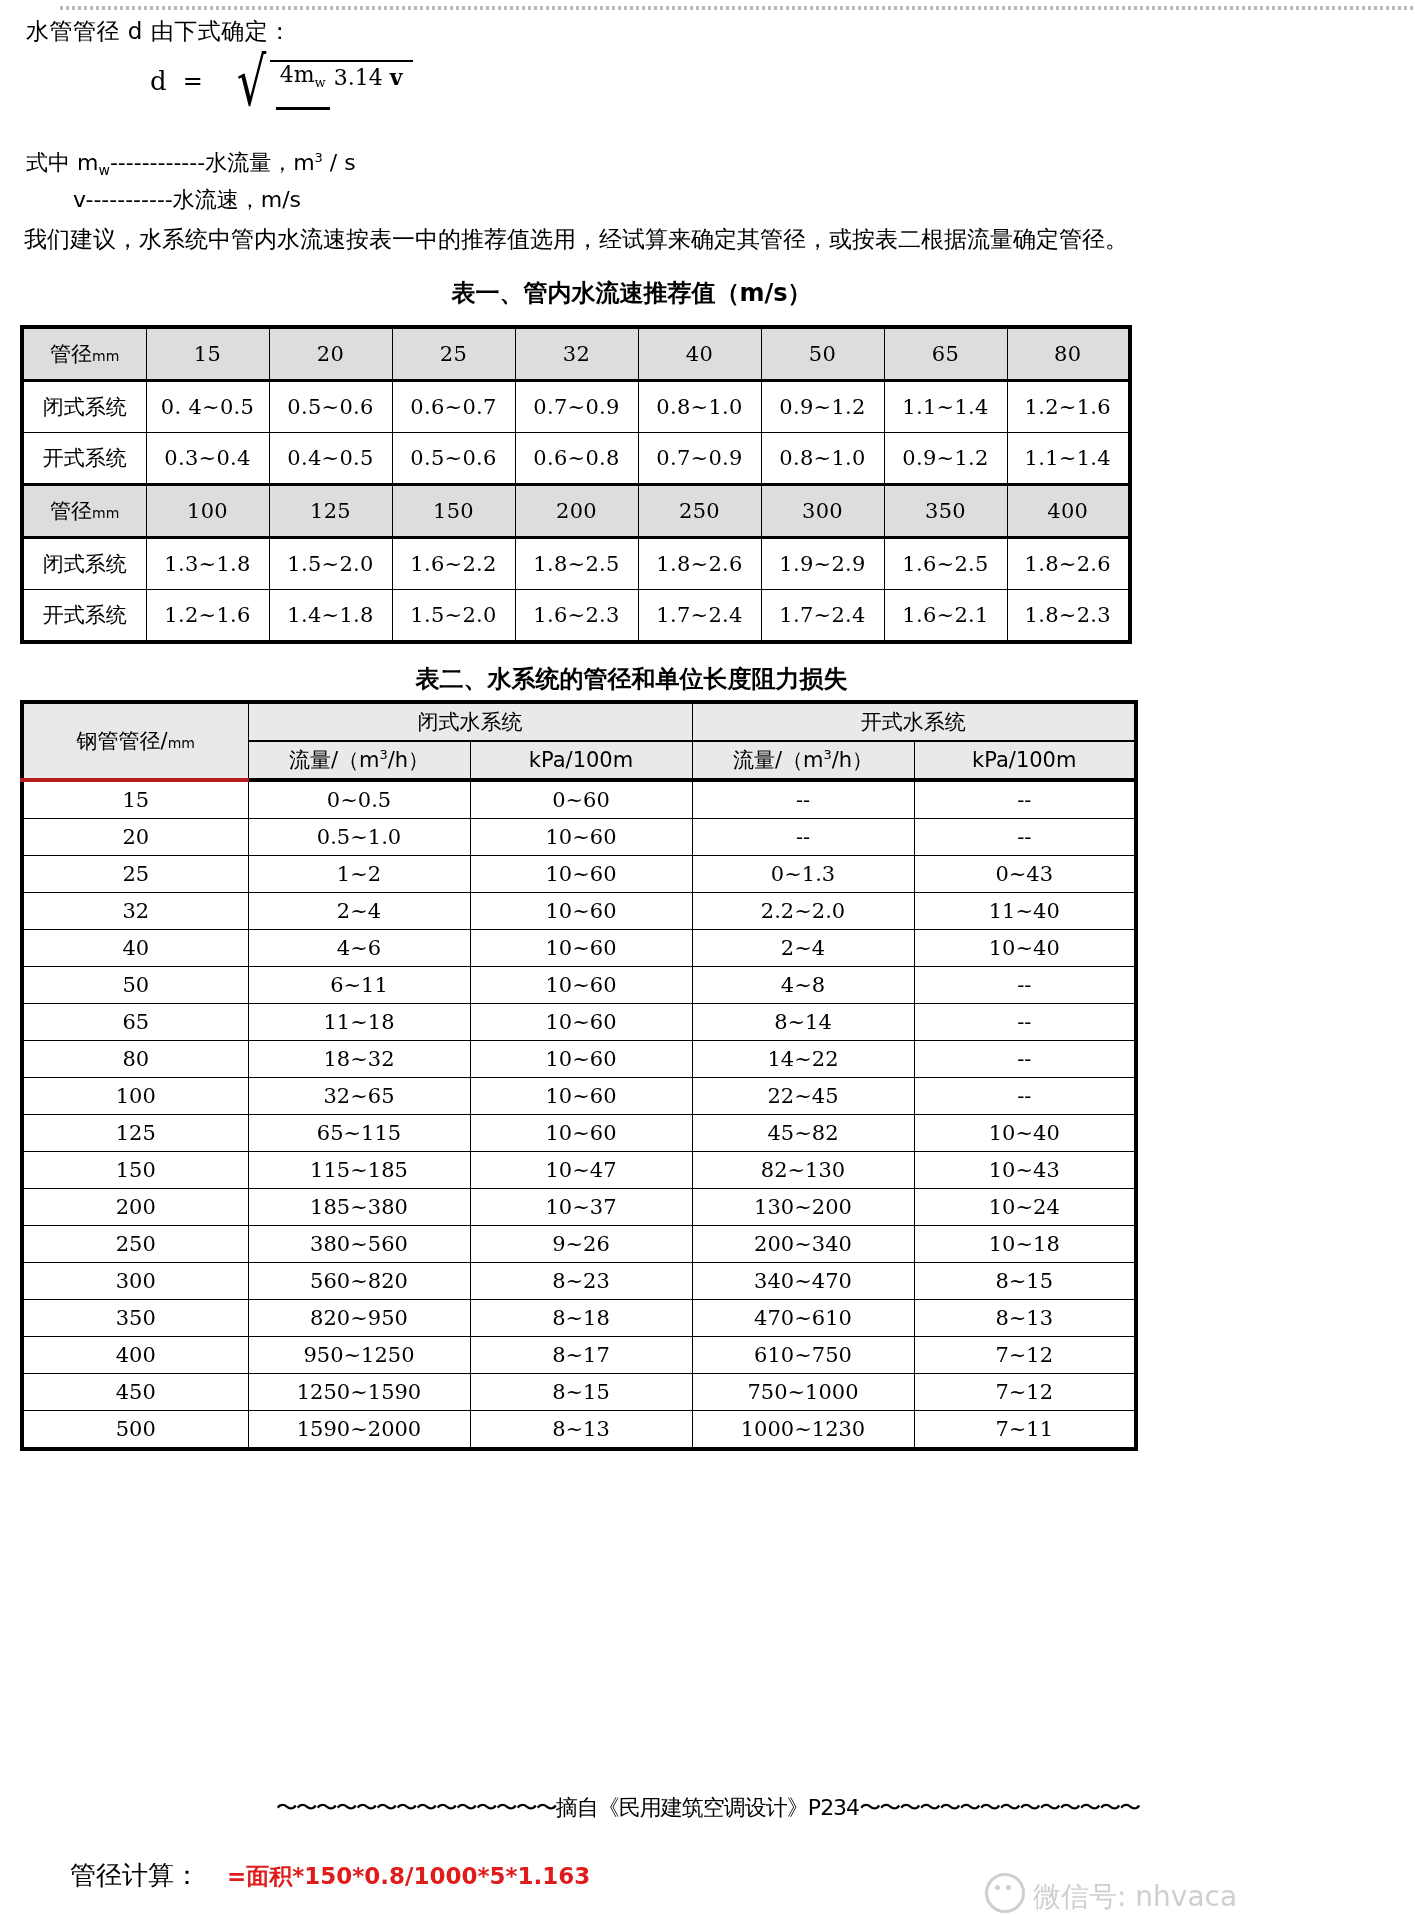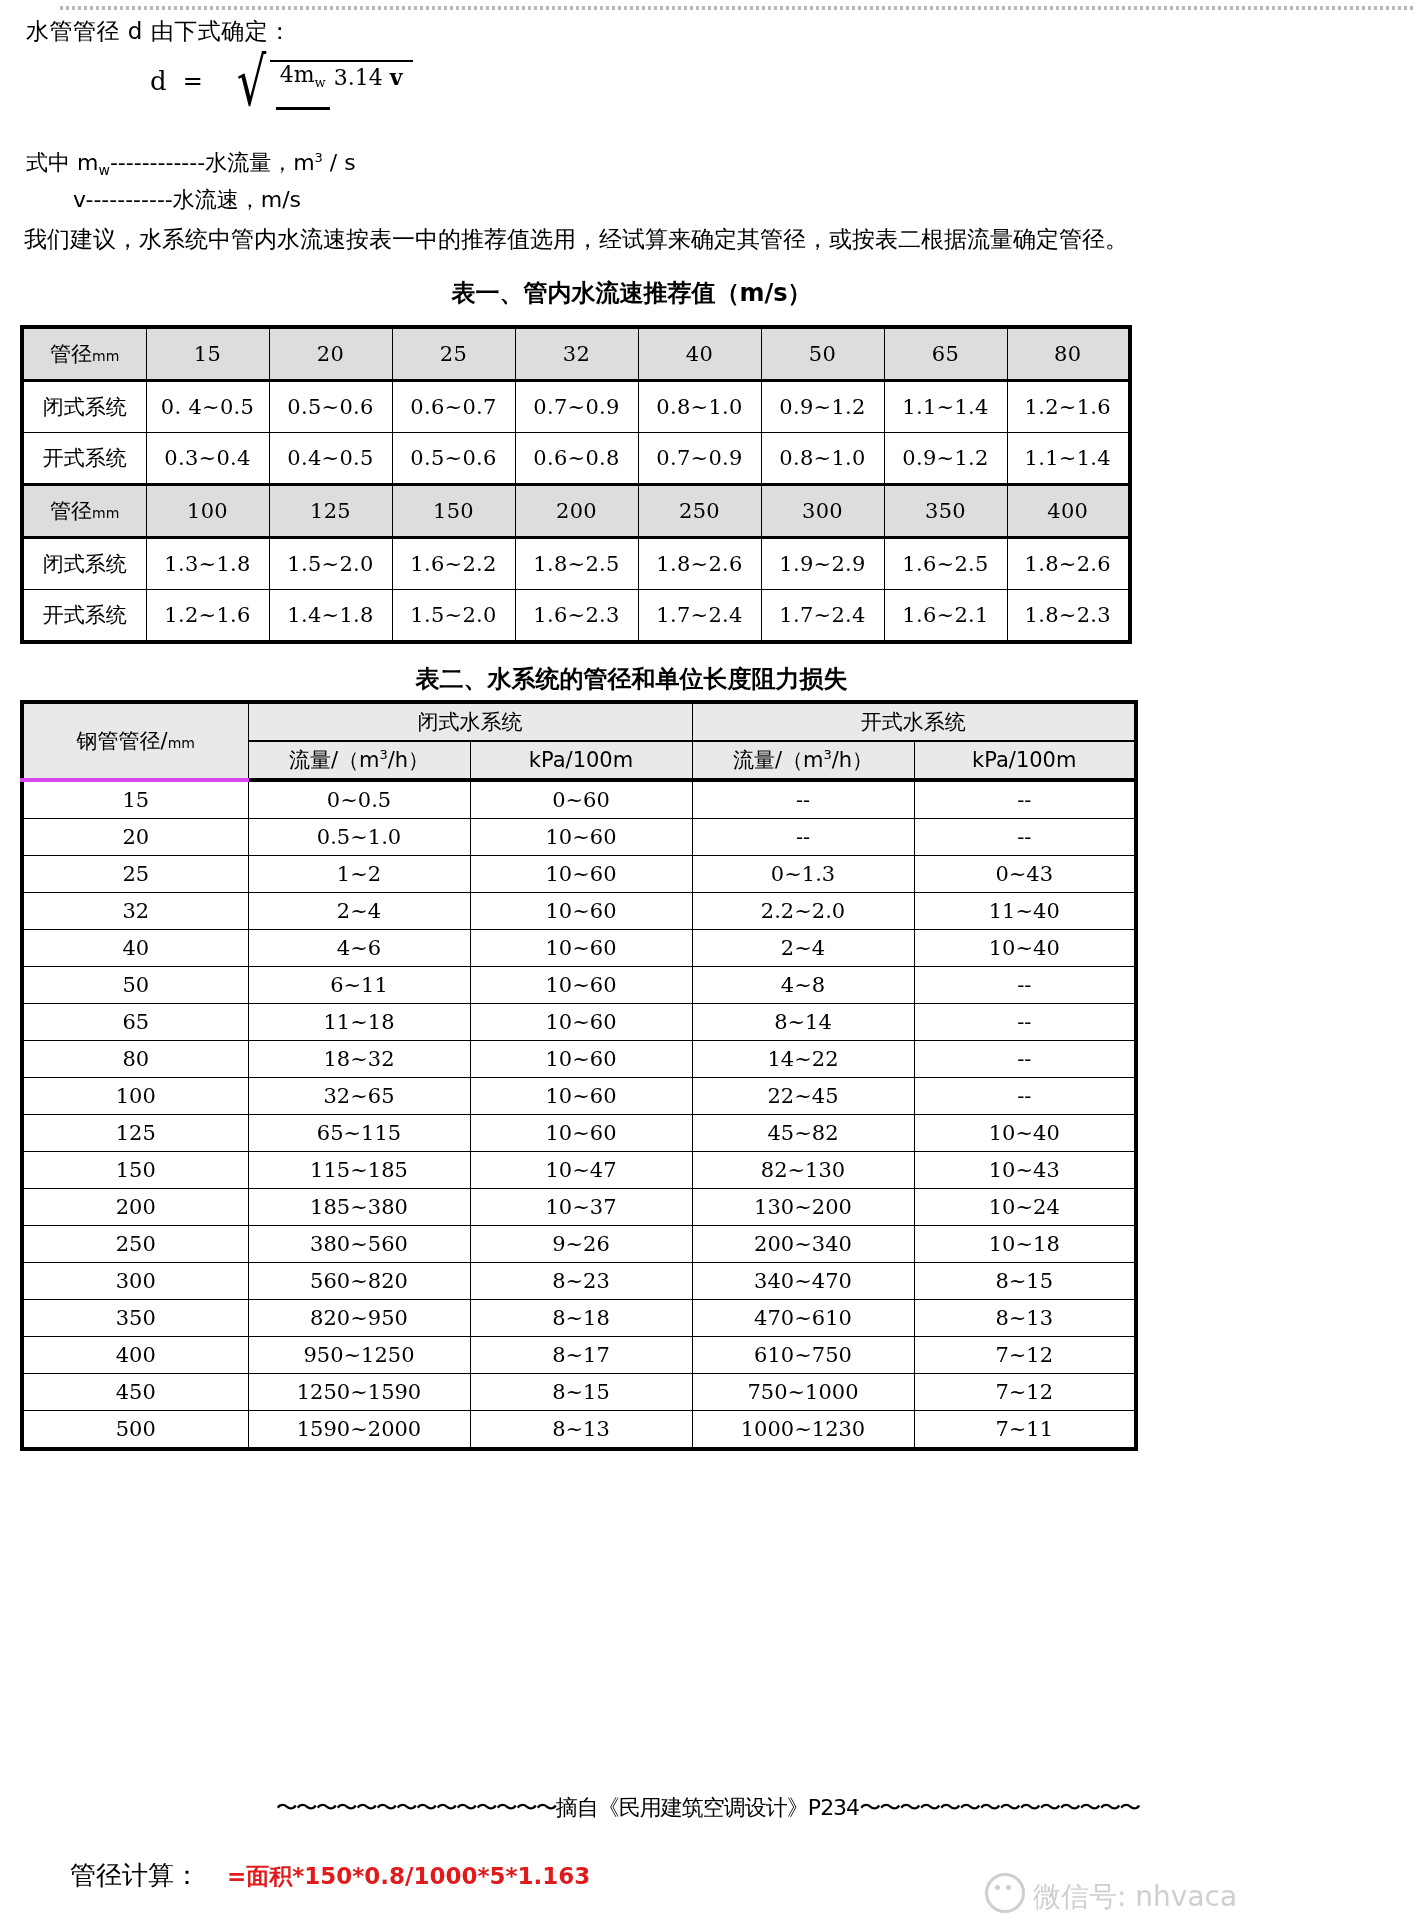--- a/index.html
+++ b/index.html
@@ -171,21 +171,21 @@
     padding: 0;
   }
   #table-two th {
     background: #e9e9e9;
     font-family: "DejaVu Sans", sans-serif;
     font-size: 21px;
   }
   #table-two th.grp { border-bottom: 2px solid #000; }
   #table-two tr.subhdr th { border-bottom: 4px solid #000; }
   #table-two th.side {
-    border-bottom: 4px solid #d946ef;
+    border-bottom: 4px solid #b91c1c;
   }
 
   
   #source-line {
     position: absolute;
     top: 1793px;
     left: 0;
     width: 1415px;
     text-align: center;
     font-size: 22px;

